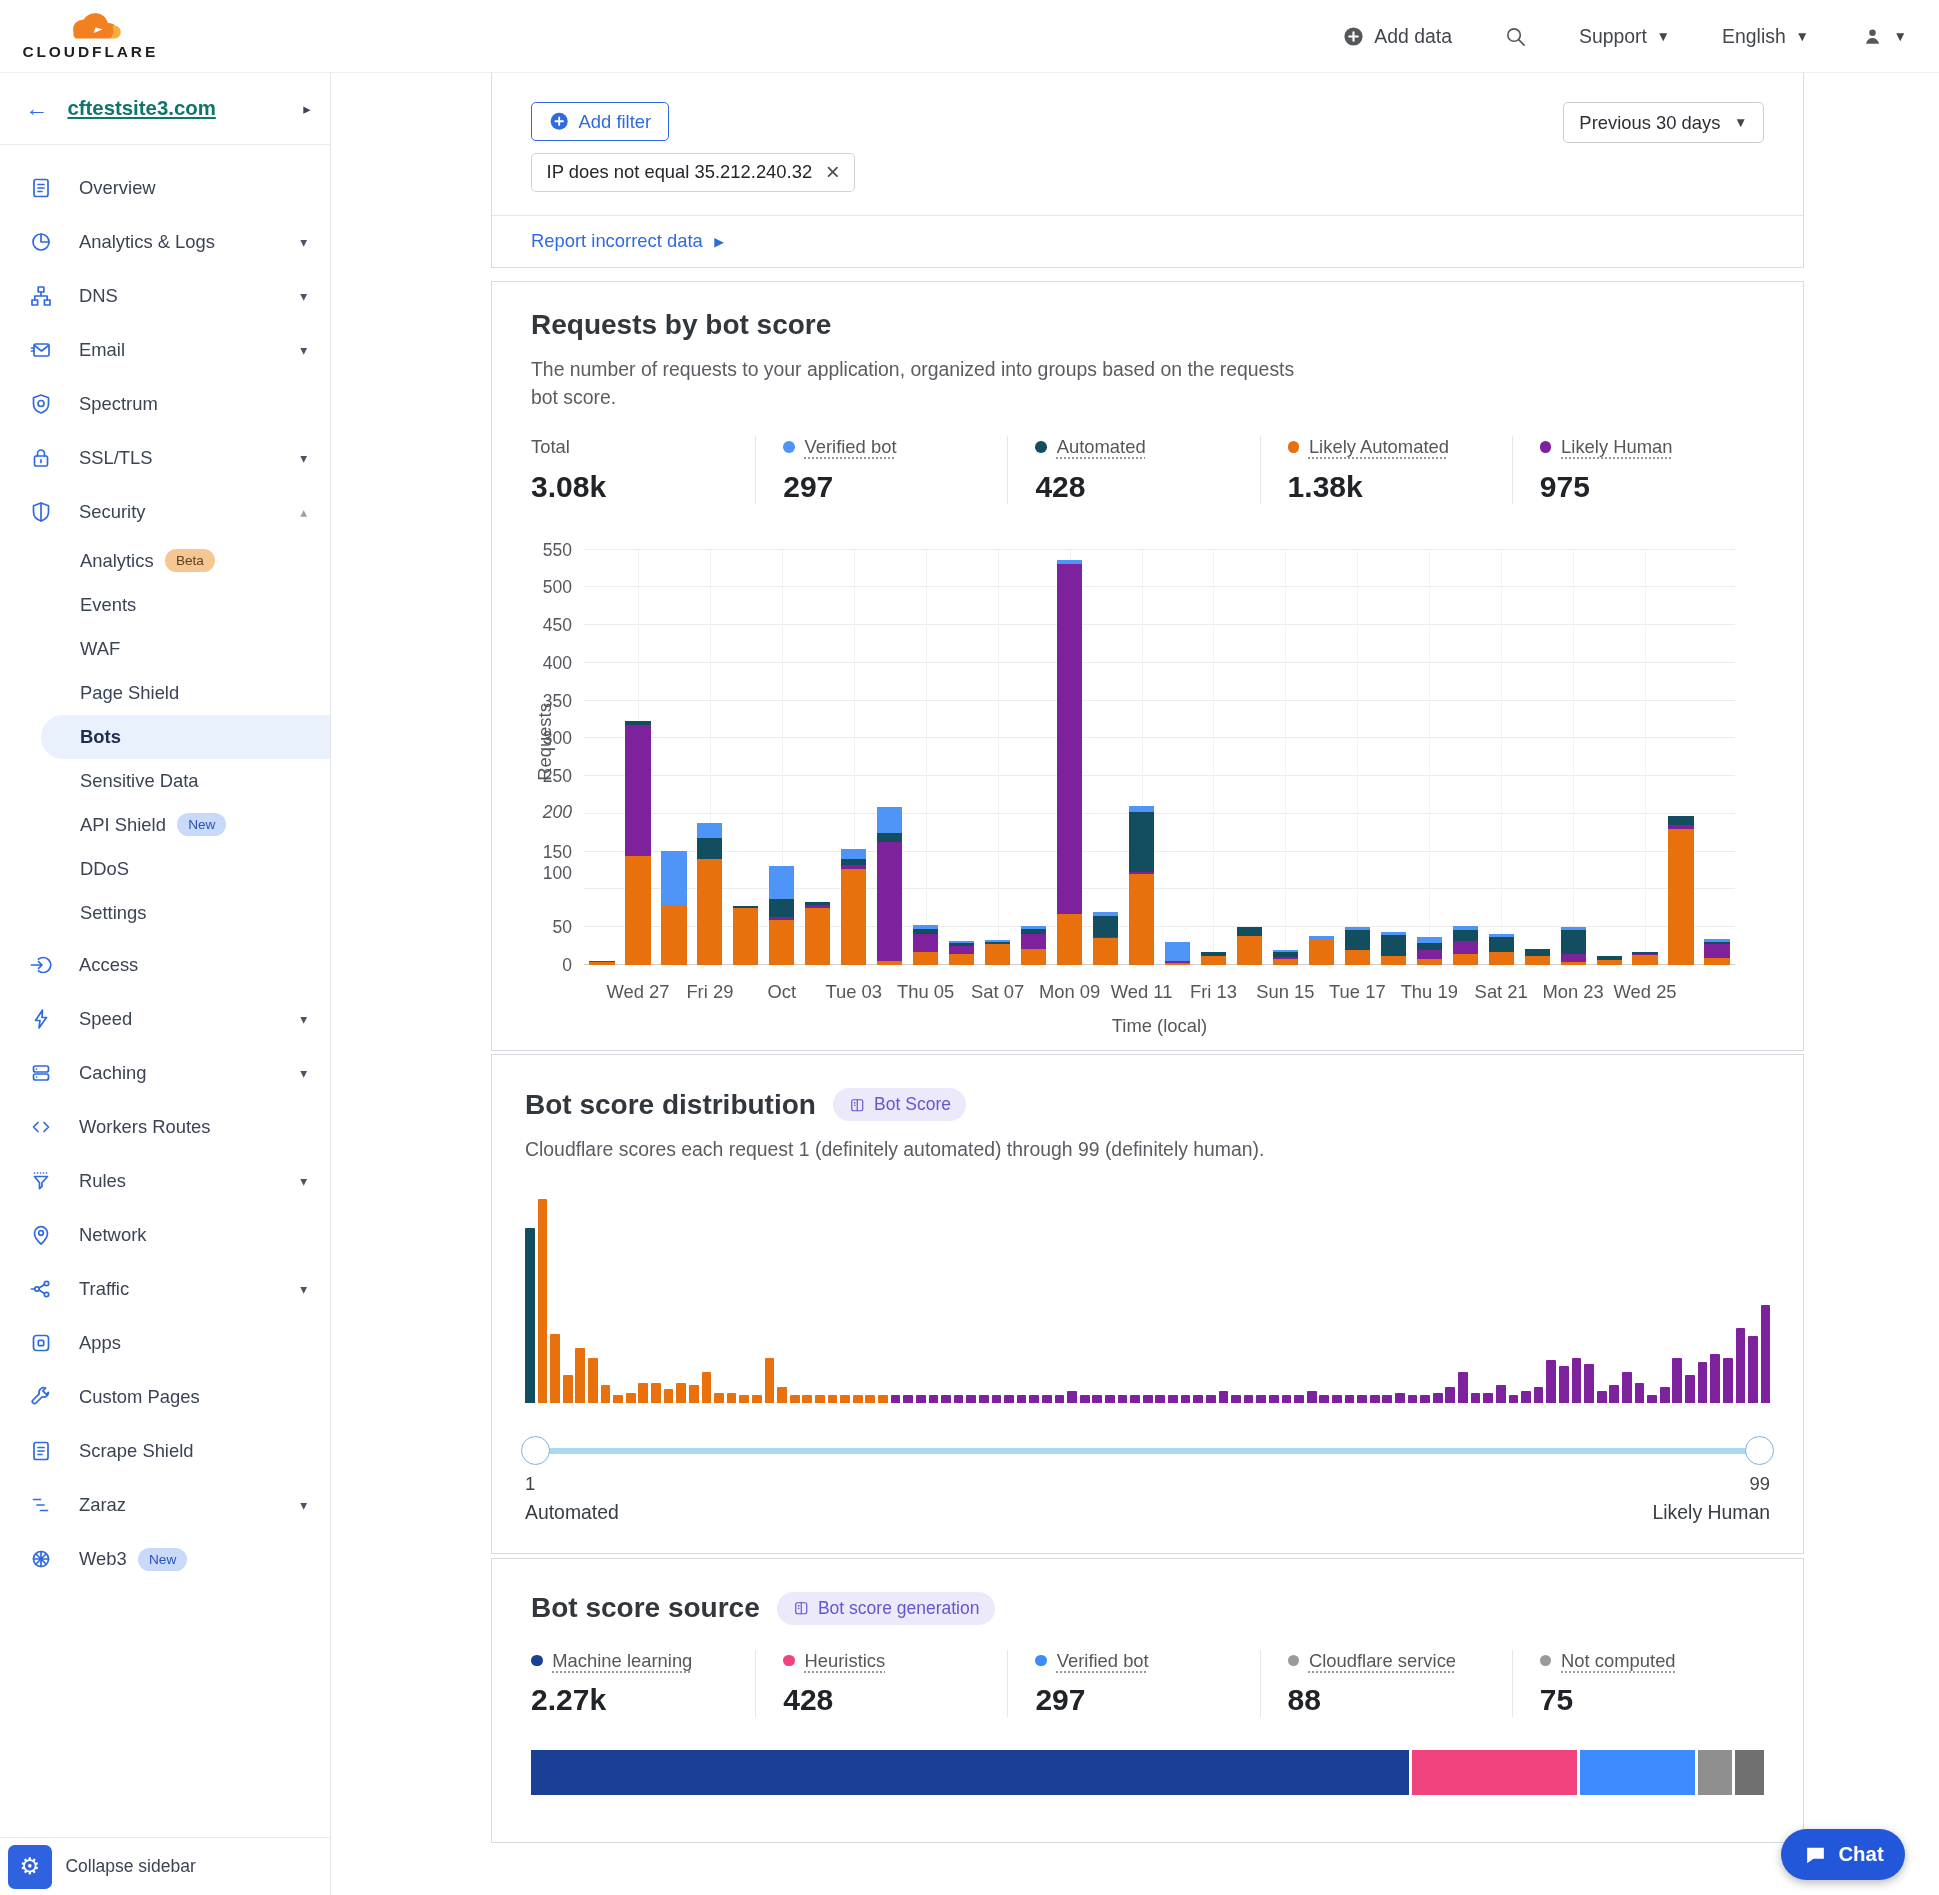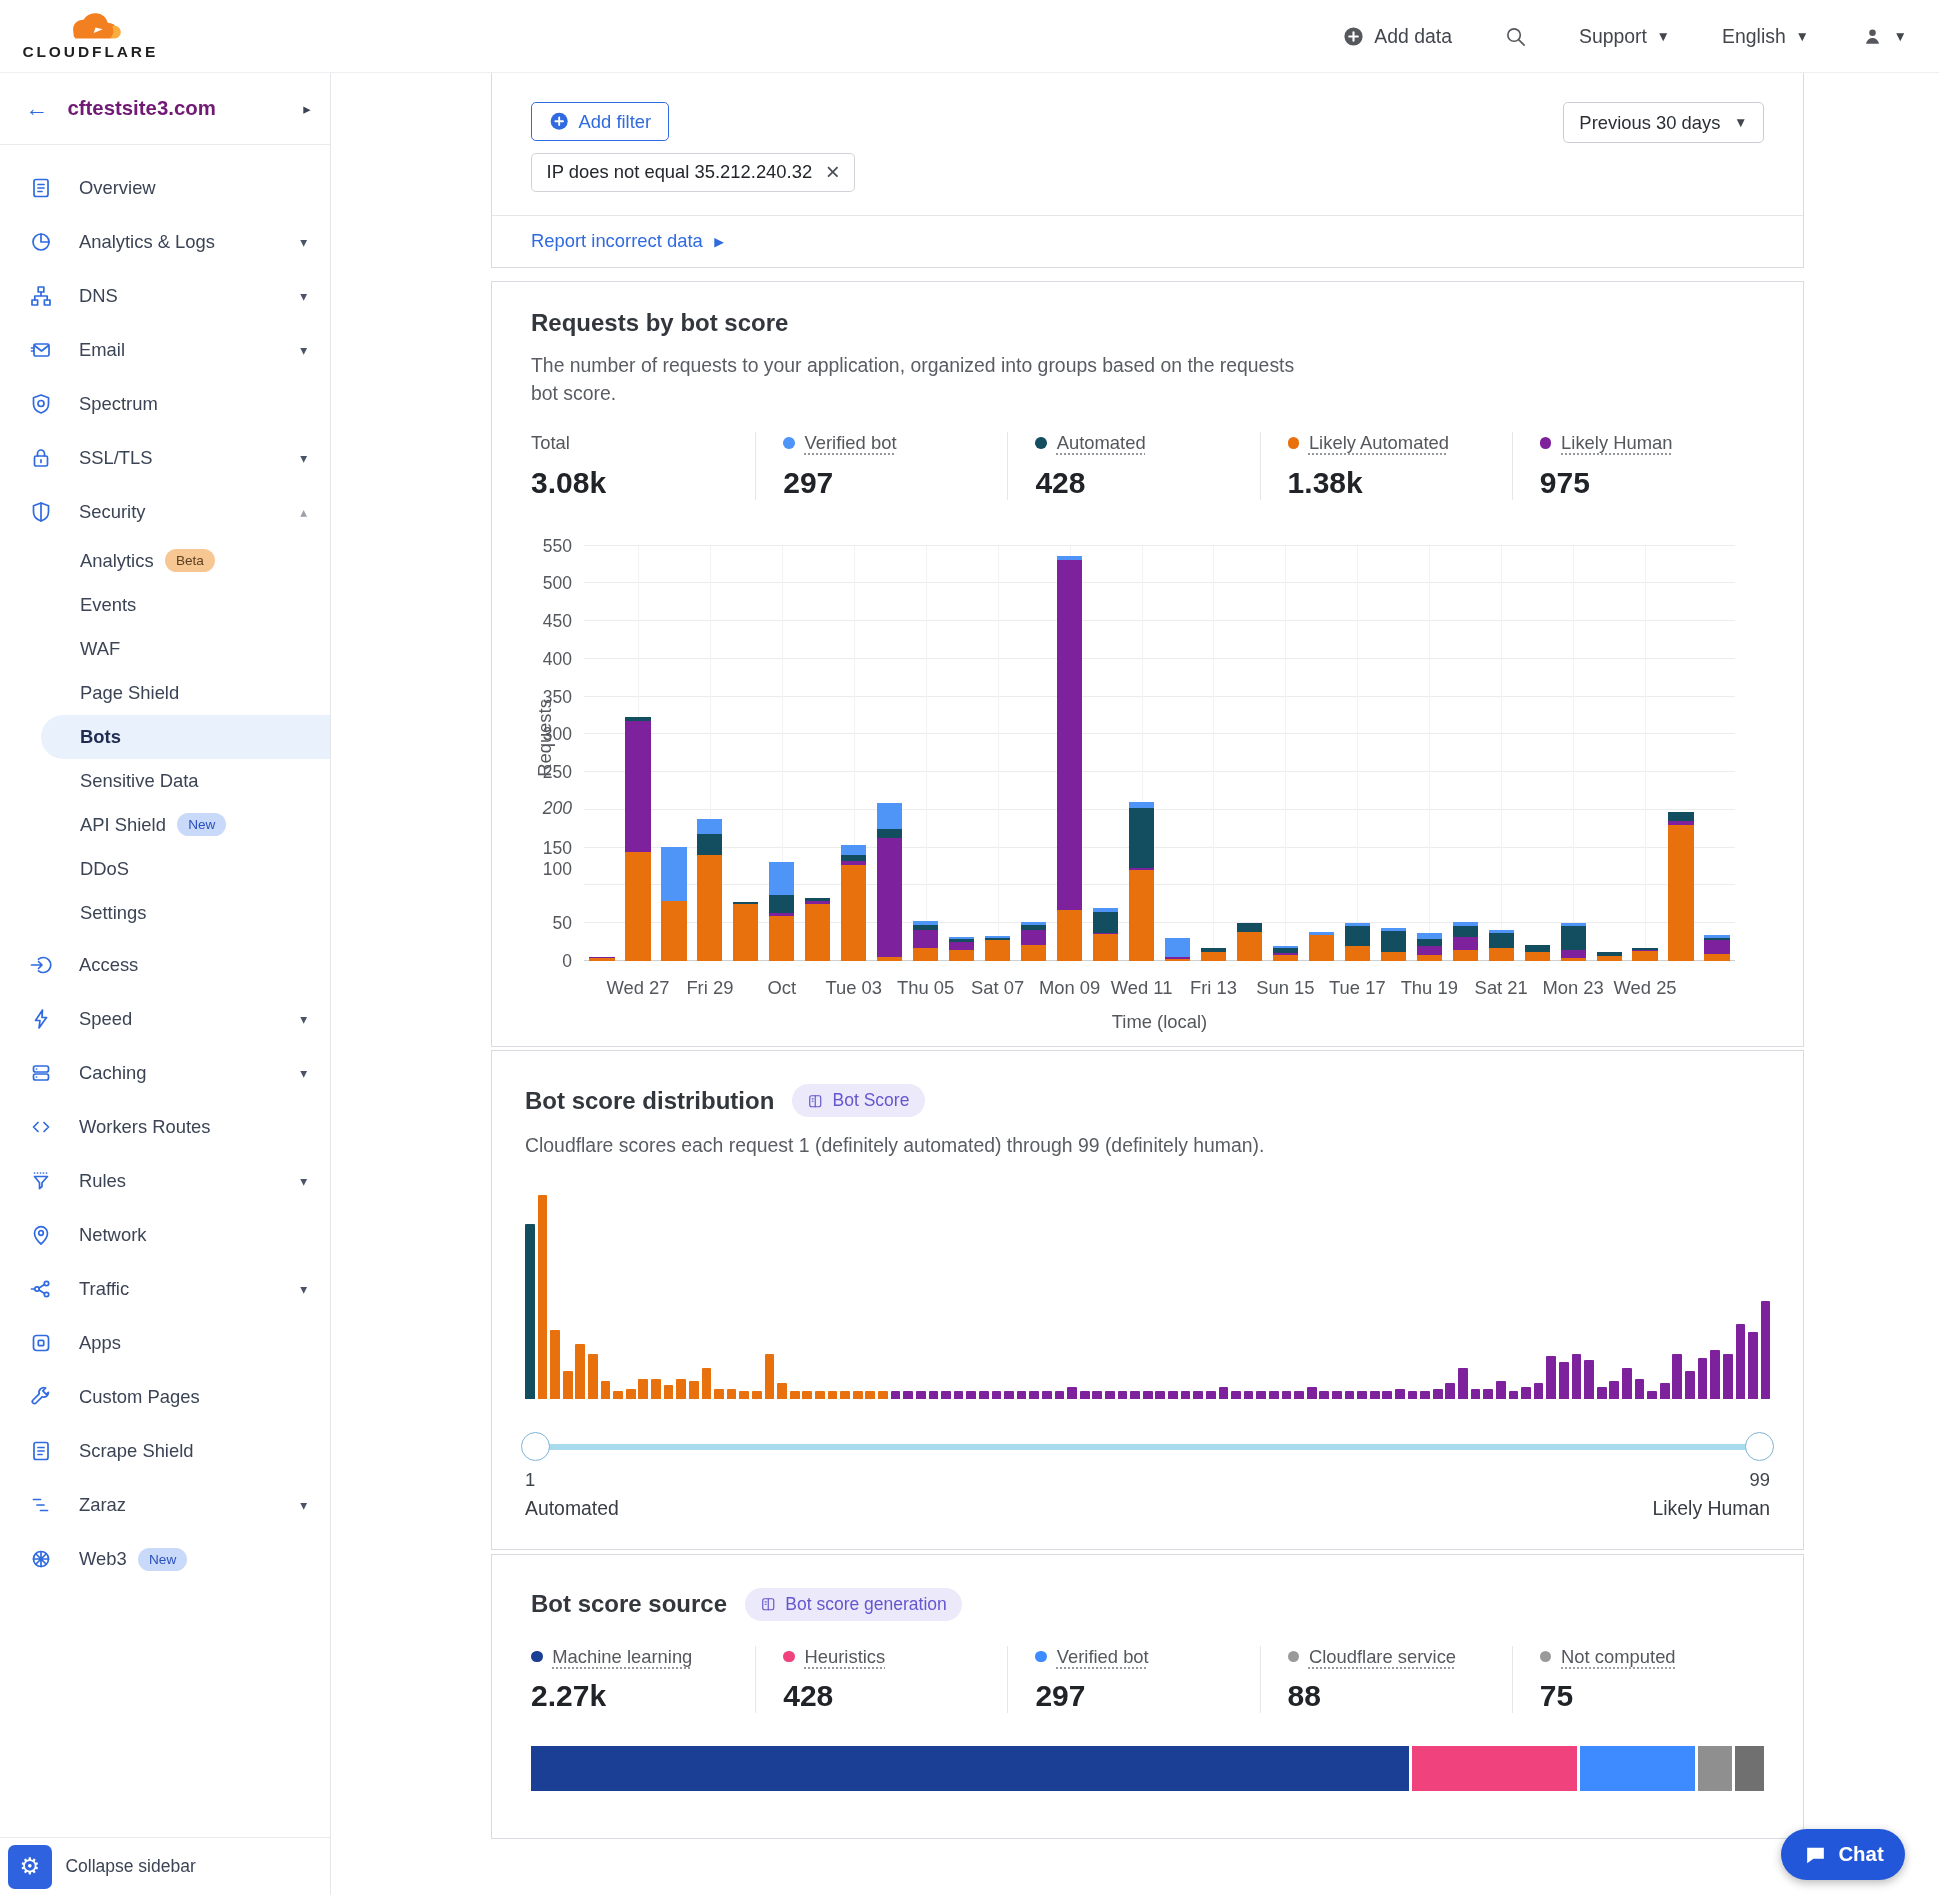--- a/index.html
+++ b/index.html
@@ -22,21 +22,21 @@
   .tb-item { display:flex; align-items:center; gap:9.7px; cursor:pointer; }
   .tb-chev { font-size:13.6px; color:#43474d; }
   .tb-icon { width:23px; height:23px; color:#54575c; }
 
   
   .sidebar { position:absolute; top:73px; left:0; width:331px; bottom:0; background:#fff;
     border-right:1px solid #e4e6e9; display:flex; flex-direction:column; }
   .site-row { height:72px; min-height:72px; border-bottom:1px solid #e9eaec; display:flex; align-items:center;
     padding:0 19.4px 0 25px; }
   .back-arrow { color:#2F6AE0; font-size:23px; }
-  .site-name { font-size:20.4px; font-weight:bold; color:#701a75; margin-left:19.4px; }
+  .site-name { font-size:20.4px; font-weight:bold; color:#0f766e; margin-left:19.4px;text-decoration:underline; }
   .site-chev { margin-left:auto; color:#3b4455; font-size:14.6px; }
   .nav { flex:1; overflow:hidden; padding-top:15.5px; }
   .nav-item { height:54px; display:flex; align-items:center; padding:0 23px 0 29px; font-size:18.4px;
     color:#3b4455; cursor:pointer; }
   .nav-icon { width:24px; height:24px; margin-right:26px; color:#2F6AE0; flex:none; }
   .chev { margin-left:auto; font-size:13.6px; color:#4a5368; }
   .chev.up { color:#9aa1ab; }
   .sub { padding:0 0 3.9px; }
   .sub-item { height:44px; display:flex; align-items:center; padding-left:80px; font-size:18.4px;
     color:#3b4455; cursor:pointer; }
@@ -65,21 +65,21 @@
   .chip .x { color:#4a4e55; font-size:24px; line-height:1; cursor:pointer; }
   .range-btn { margin-left:auto; height:41px; border:1px solid #c9ccd1; border-radius:4.9px; font-size:18.4px;
     color:#2b2f36; padding:0 15.5px; display:flex; align-items:center; gap:13.6px; background:#fff; cursor:pointer; }
   .reportbar { border-top:1px solid #e4e6e9; padding:14.6px 39px; display:flex; align-items:center; gap:11.6px;
     color:#2F6AE0; font-size:18.4px; }
   .report-arrow { font-size:12.6px; }
 
   .cardB { margin-top:13.6px; padding:27px 39px 23px; }
   .cardC { margin-top:3.9px; padding:33px 33px 29px; }
   .cardD { margin-top:3.9px; padding:33px 39px 47px; }
-  .section-title { font-size:24px; font-weight:bold; color:#32373d; }
+  .section-title { font-size:28px; font-weight:bold; color:#32373d; }
   .title-row { display:flex; align-items:center; gap:17.5px; }
   .pill { background:#ece9fb; color:#6356cf; font-size:17.5px; height:33px; padding:0 15.5px;
     border-radius:16.5px; display:inline-flex; align-items:center; gap:8.7px; cursor:pointer; }
   .pill .ic { width:16.5px; height:16.5px; }
   .section-desc { margin-top:13.6px; font-size:19.4px; color:#595d63; line-height:28px; max-width:776px; }
 
   .stats { display:flex; margin-top:25px; }
   .stat { flex:1; border-left:1px solid #e5e7ea; padding-left:27px; }
   .stat:first-child { border-left:none; padding-left:0; }
   .stat-label { font-size:18.4px; color:#54575c; display:flex; gap:9.7px; align-items:center; }

